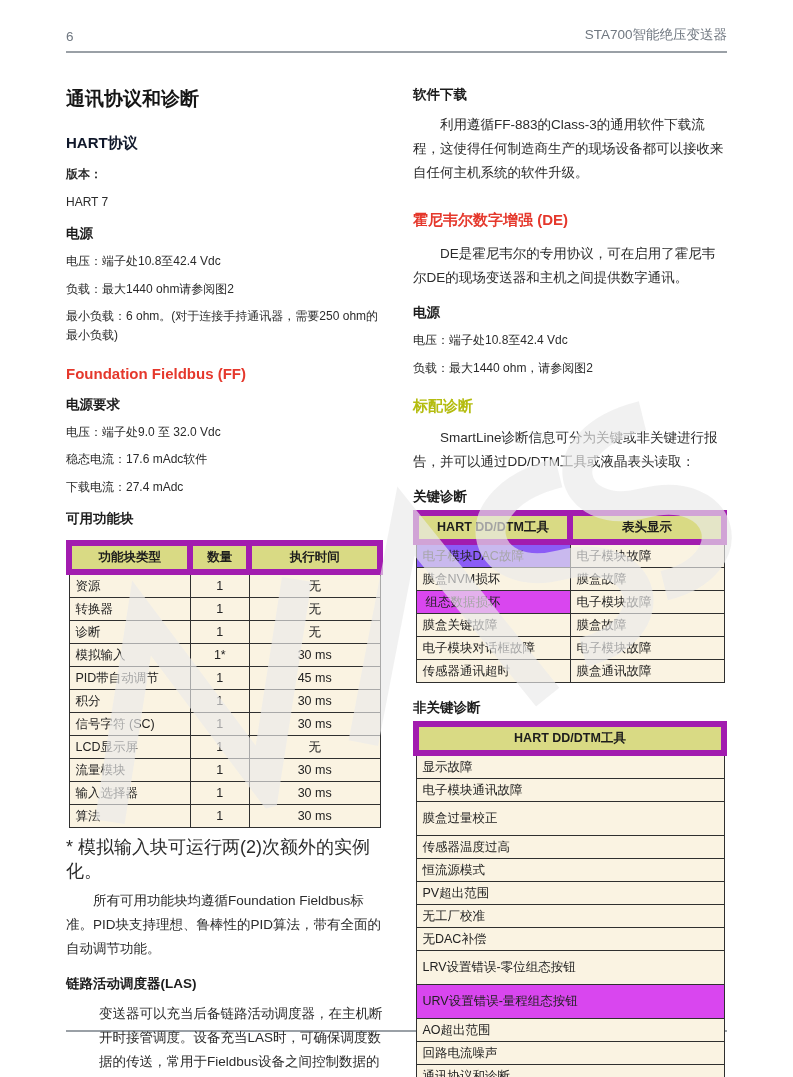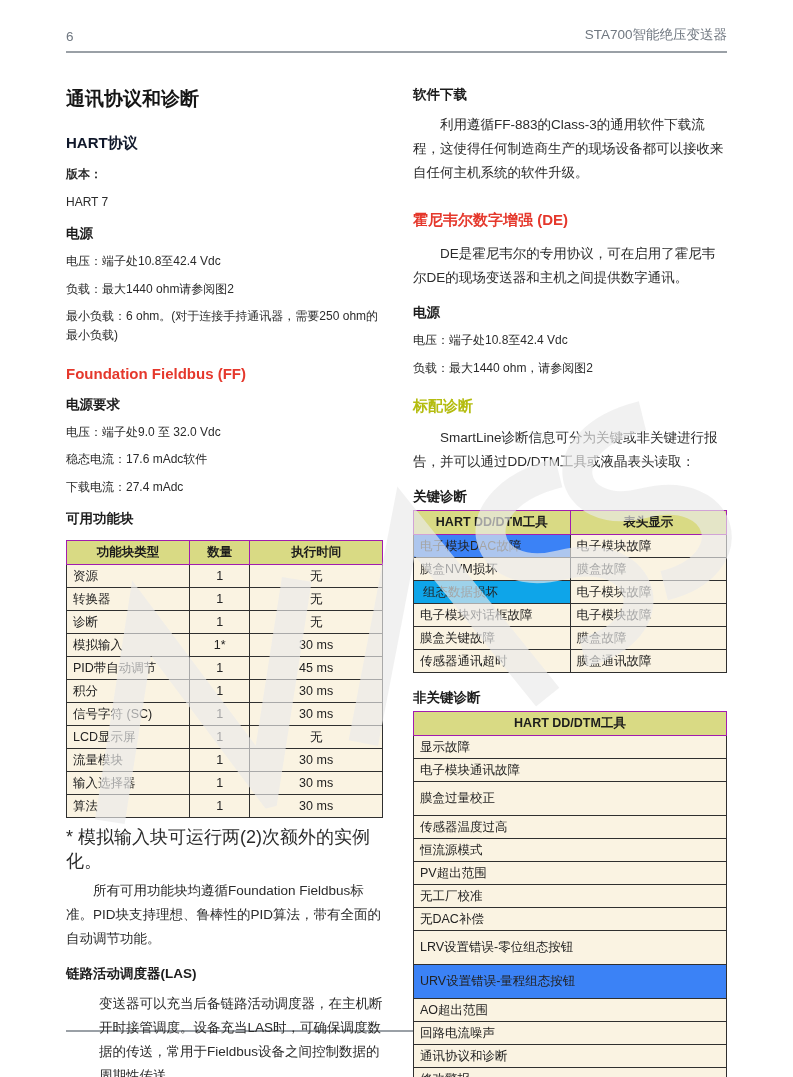--- a/index.html
+++ b/index.html
@@ -35,21 +35,21 @@
   .h-olive{font-size:15px;font-weight:bold;margin:20px 0 10px;}
   .h-sub{font-size:13.5px;font-weight:bold;color:#1c1c1c;margin:14px 0 9px;}
   .line{font-size:12px;margin:9px 0;line-height:1.55;}
   .para{font-size:13.5px;line-height:1.78;text-indent:2em;margin:6px 0 10px;}
   .para.noindent{text-indent:0;margin-left:33px;}
   .footnote{font-size:18px;margin:7px 0 4px;}
   .b{font-weight:bold;}
   
   table{border-collapse:collapse;width:100%;font-size:12.5px;margin:2px 0 6px;}
   th{
-    border:1px solid #a21caf;padding:3px 4px;
+    border:6px solid #a21caf;padding:3px 4px;
     font-weight:bold;text-align:center;color:#1c1c1c;
   }
   td{border:1px solid #2f2f2f;padding:2.5px 6px;color:#222;}
   tr.tall td{padding-top:8px;padding-bottom:8px;}
   table.blocks td:nth-child(2),table.blocks td:nth-child(3){text-align:center;}
   table.blocks col.c1{width:39%;} table.blocks col.c2{width:19%;} table.blocks col.c3{width:42%;}
   table.crit col{width:50%;}
   
   .wm{
     position:absolute;left:20px;top:350px;z-index:2;
@@ -195,38 +195,38 @@
             <col>
           </colgroup>
         <thead>
             <tr>
               <th style="background: rgb(217, 218, 132);">HART DD/DTM工具</th>
               <th style="background: rgb(217, 218, 132);">表头显示</th>
             </tr>
           </thead>
         <tbody>
             <tr>
-              <td style="background: #3b82f6;">电子模块DAC故障</td>
+              <td style="background: #8b5cf6;">电子模块DAC故障</td>
               <td style="background: rgb(250, 243, 226);">电子模块故障</td>
             </tr>
             <tr>
               <td style="background: rgb(250, 243, 226);">膜盒NVM损坏</td>
               <td style="background: rgb(250, 243, 226);">膜盒故障</td>
             </tr>
             <tr>
-              <td style="background: #0ea5e9; padding-left: 9px;">组态数据损坏</td>
+              <td style="background: #d946ef; padding-left: 9px;">组态数据损坏</td>
               <td style="background: rgb(250, 243, 226);">电子模块故障</td>
+            </tr>
+            <tr>
+              <td style="background: rgb(250, 243, 226);">膜盒关键故障</td>
+              <td style="background: rgb(250, 243, 226);">膜盒故障</td>
             </tr>
             <tr>
               <td style="background: rgb(250, 243, 226);">电子模块对话框故障</td>
               <td style="background: rgb(250, 243, 226);">电子模块故障</td>
-            </tr>
-            <tr>
-              <td style="background: rgb(250, 243, 226);">膜盒关键故障</td>
-              <td style="background: rgb(250, 243, 226);">膜盒故障</td>
             </tr>
             <tr>
               <td style="background: rgb(250, 243, 226);">传感器通讯超时</td>
               <td style="background: rgb(250, 243, 226);">膜盒通讯故障</td>
             </tr>
           </tbody>
       </table>
 
       <div class="h-sub" style="margin:16px 0 4px;">非关键诊断</div>
       <table class="noncrit">
@@ -257,21 +257,21 @@
             <tr>
               <td style="background: rgb(250, 243, 226);">无工厂校准</td>
             </tr>
             <tr>
               <td style="background: rgb(250, 243, 226);">无DAC补偿</td>
             </tr>
             <tr class="tall">
               <td style="background: rgb(250, 243, 226);">LRV设置错误-零位组态按钮</td>
             </tr>
             <tr class="tall">
-              <td style="background: #3b82f6;">URV设置错误-量程组态按钮</td>
+              <td style="background: #d946ef;">URV设置错误-量程组态按钮</td>
             </tr>
             <tr>
               <td style="background: rgb(250, 243, 226);">AO超出范围</td>
             </tr>
             <tr>
               <td style="background: rgb(250, 243, 226);">回路电流噪声</td>
             </tr>
             <tr>
               <td style="background: rgb(250, 243, 226);">通讯协议和诊断</td>
             </tr>

